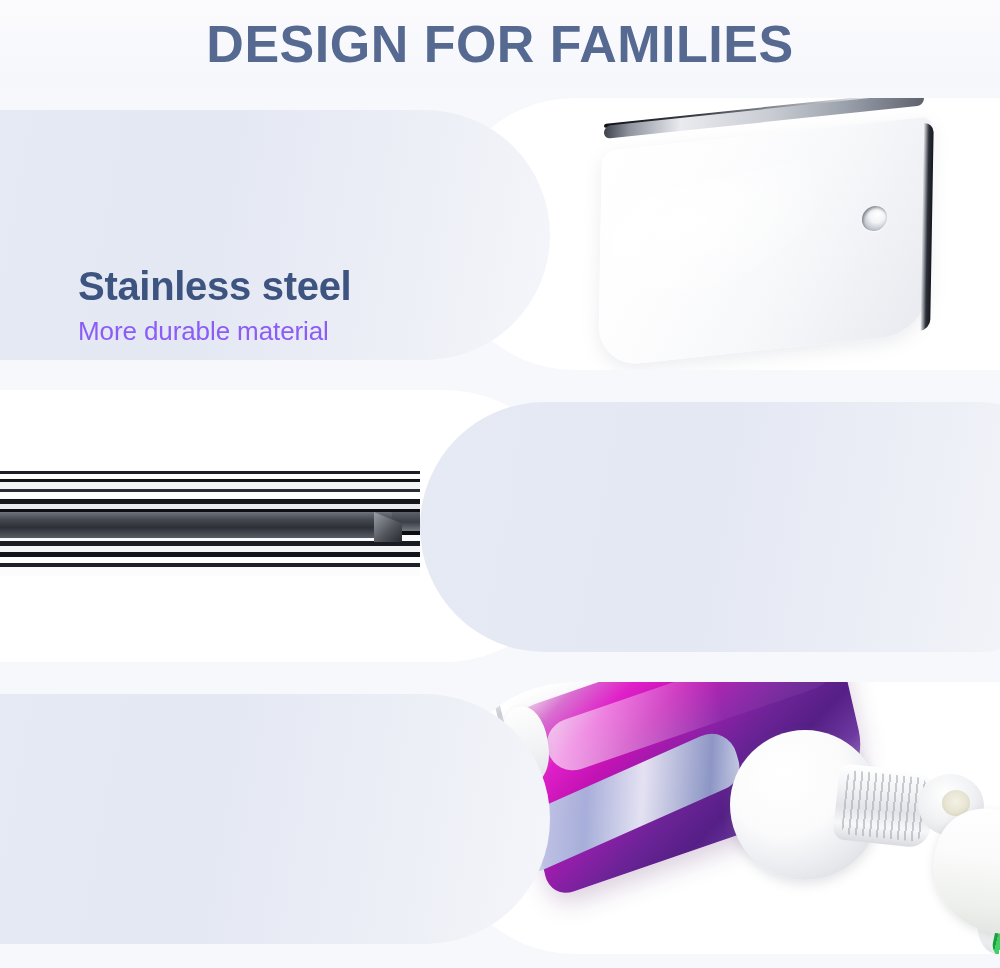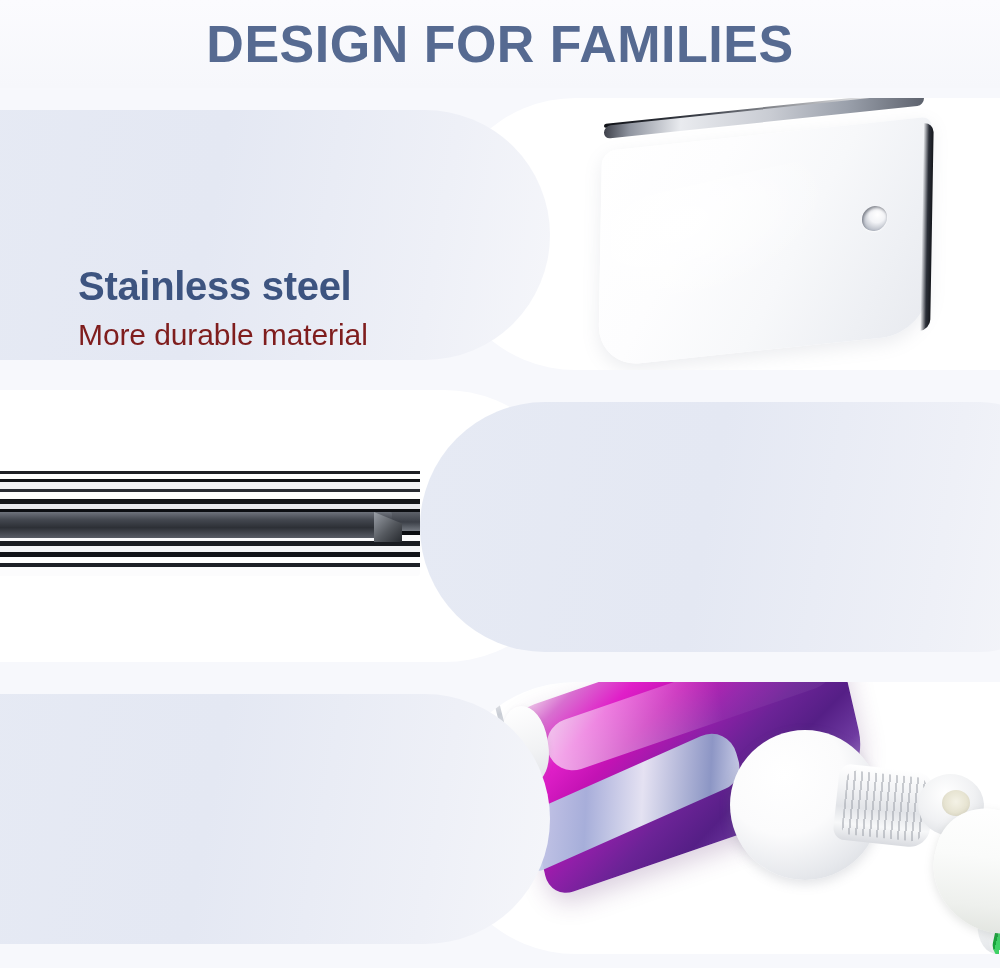--- a/index.html
+++ b/index.html
@@ -63,21 +63,21 @@
   }
 
   
   .text-block{ position:absolute; z-index:5; }
   #text-1{ left:78px;  top:176px; }
   .feat-title{
     font-size:40px; font-weight:bold; color:#3d5480;
     line-height:1.12; white-space:nowrap; letter-spacing:-0.3px;
   }
   .feat-sub{
-    font-size:30px; font-weight:normal; color:#7f1d1d;
+    font-size:26px; font-weight:normal; color:#8b5cf6;
     line-height:1.3; white-space:nowrap; margin-top:6px; letter-spacing:-0.1px;
   }
 
   
   .steel-wrap{ position:absolute; left:160px; top:22px; width:430px; height:240px; }
   .steel-plate{
     position:absolute; left:0; top:14px; width:330px; height:216px;
     background:linear-gradient(118deg,#ffffff 0%,#fdfdfe 30%,#f7f8fa 58%,#eef0f4 82%,#e8eaef 100%);
     border-radius:14px 10px 46px 42px;
     transform:skewY(-7deg) rotate(1deg);

